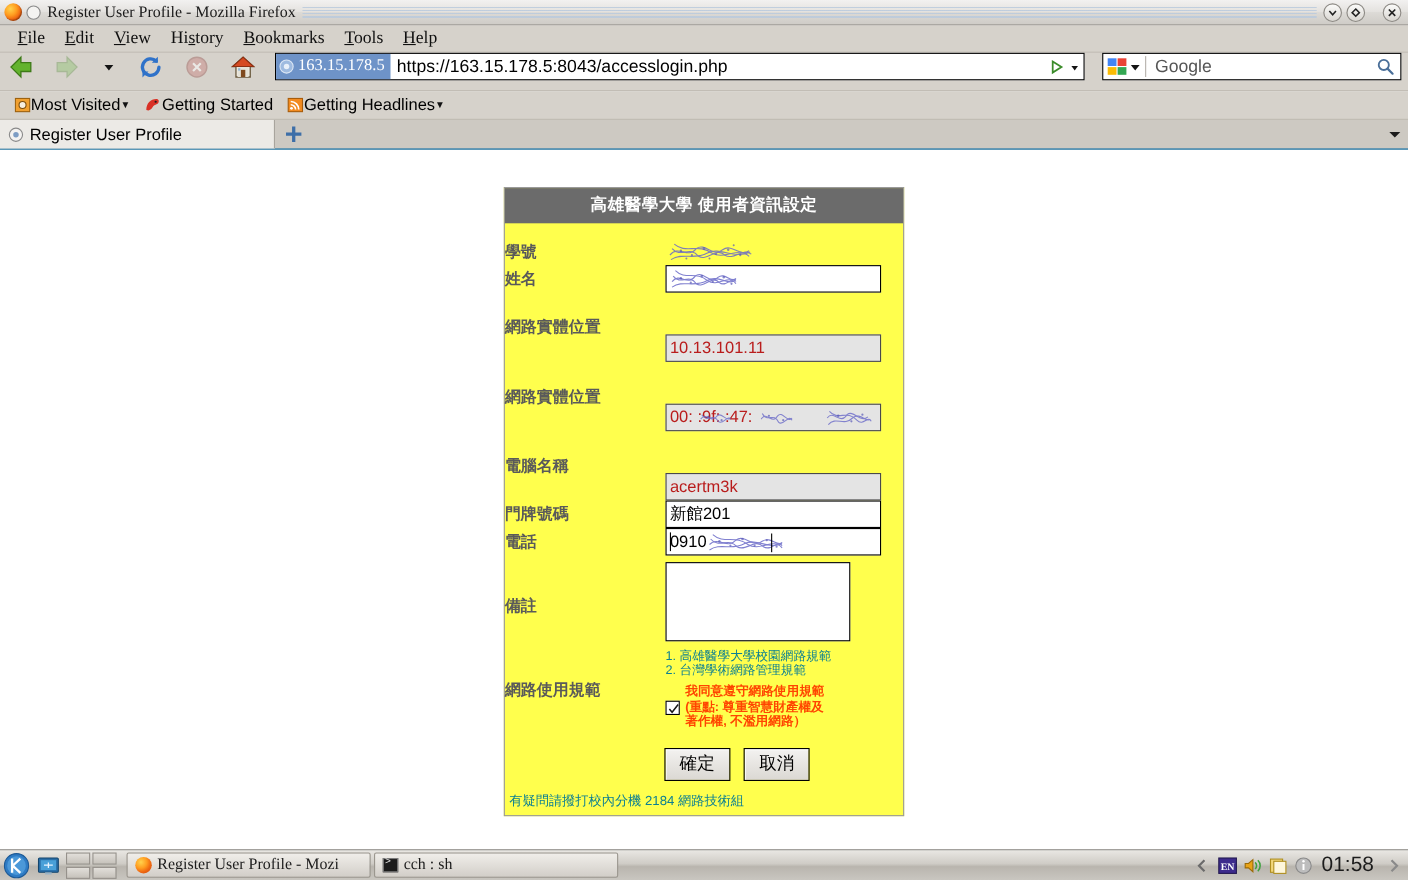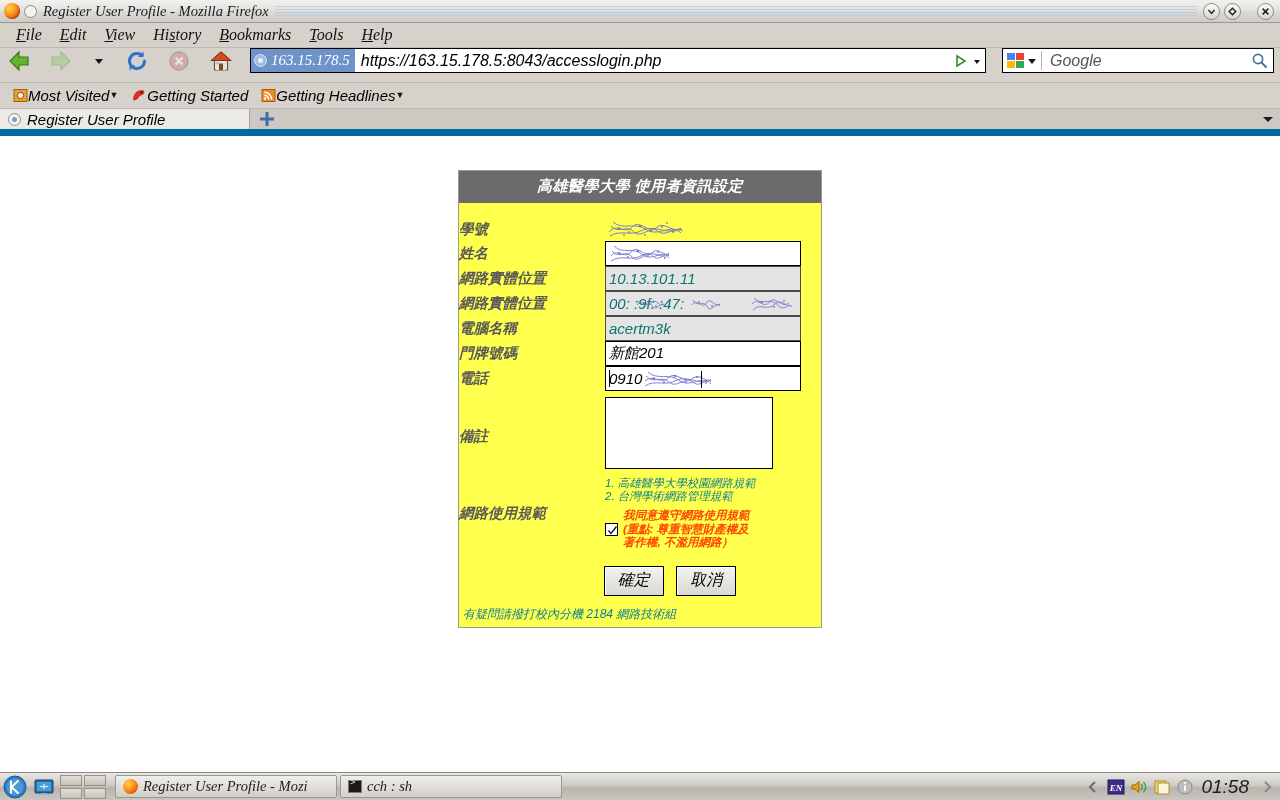--- a/index.html
+++ b/index.html
@@ -5,21 +5,21 @@
   * { box-sizing: border-box; }
   html, body {
     margin: 0; padding: 0;
     width: 1280px; height: 800px;
     overflow: hidden;
     font-family: "Liberation Sans", sans-serif;
     background: #ffffff;
   }
 
   
-  #window { width: 1280px; height: 800px; position: relative; background: #ffffff; font-style: italic; }
+  #window { width: 1280px; height: 800px; position: relative; background: #ffffff; }
 
   #titlebar {
     height: 23px;
     background: linear-gradient(to bottom, #f2f1f0 0%, #e4e2df 48%, #dcdad6 52%, #cfccc7 100%);
     border-bottom: 1px solid #9a9690;
     display: flex; align-items: center;
     padding: 0 4px;
     position: relative;
   }
   #titlebar .ff-logo {
@@ -144,21 +144,21 @@
     padding: 1px 5px; white-space: nowrap;
     font-family: "Liberation Sans", sans-serif;
     font-size: 15px; color: #000000;
   }
   #bookmarks .bm .cd { font-size: 9px; line-height: 1; color: #111; }
 
   
   #tabbar {
     height: 27px; background: #cdc9c2;
     display: flex; align-items: stretch;
-    border-bottom: 7px solid #0369a1;
+    border-bottom: 1px solid #0369a1;
     position: relative;
   }
   #tabbar .tab {
     width: 250px; background: #eceae6;
     border-right: 1px solid #a8a49d;
     display: flex; align-items: center; gap: 6px;
     padding-left: 8px;
     font-family: "Liberation Sans", sans-serif;
     font-size: 15px; color: #000;
   }
@@ -222,22 +222,23 @@
     border: 1px solid #000000;
     background: #ffffff;
     font-family: "Liberation Sans", sans-serif;
     font-size: 15px; color: #000;
     padding: 0 3px;
     display: flex; align-items: center;
     position: relative;
   }
   .inp.disabled {
     background: #e4e4e4;
-    color: #0f766e;
+    color: #b91c1c;
     border: 1px solid #4a4a4a;
+    margin-top: 38px;
   }
   .inp.caret::after {
     content: ""; position: absolute;
     width: 1px; height: 17px; background: #000;
   }
 
   .plain {
     font-size: 15px; color: #000;
     height: 24px; display: flex; align-items: center;
     position: relative; width: 196px;

